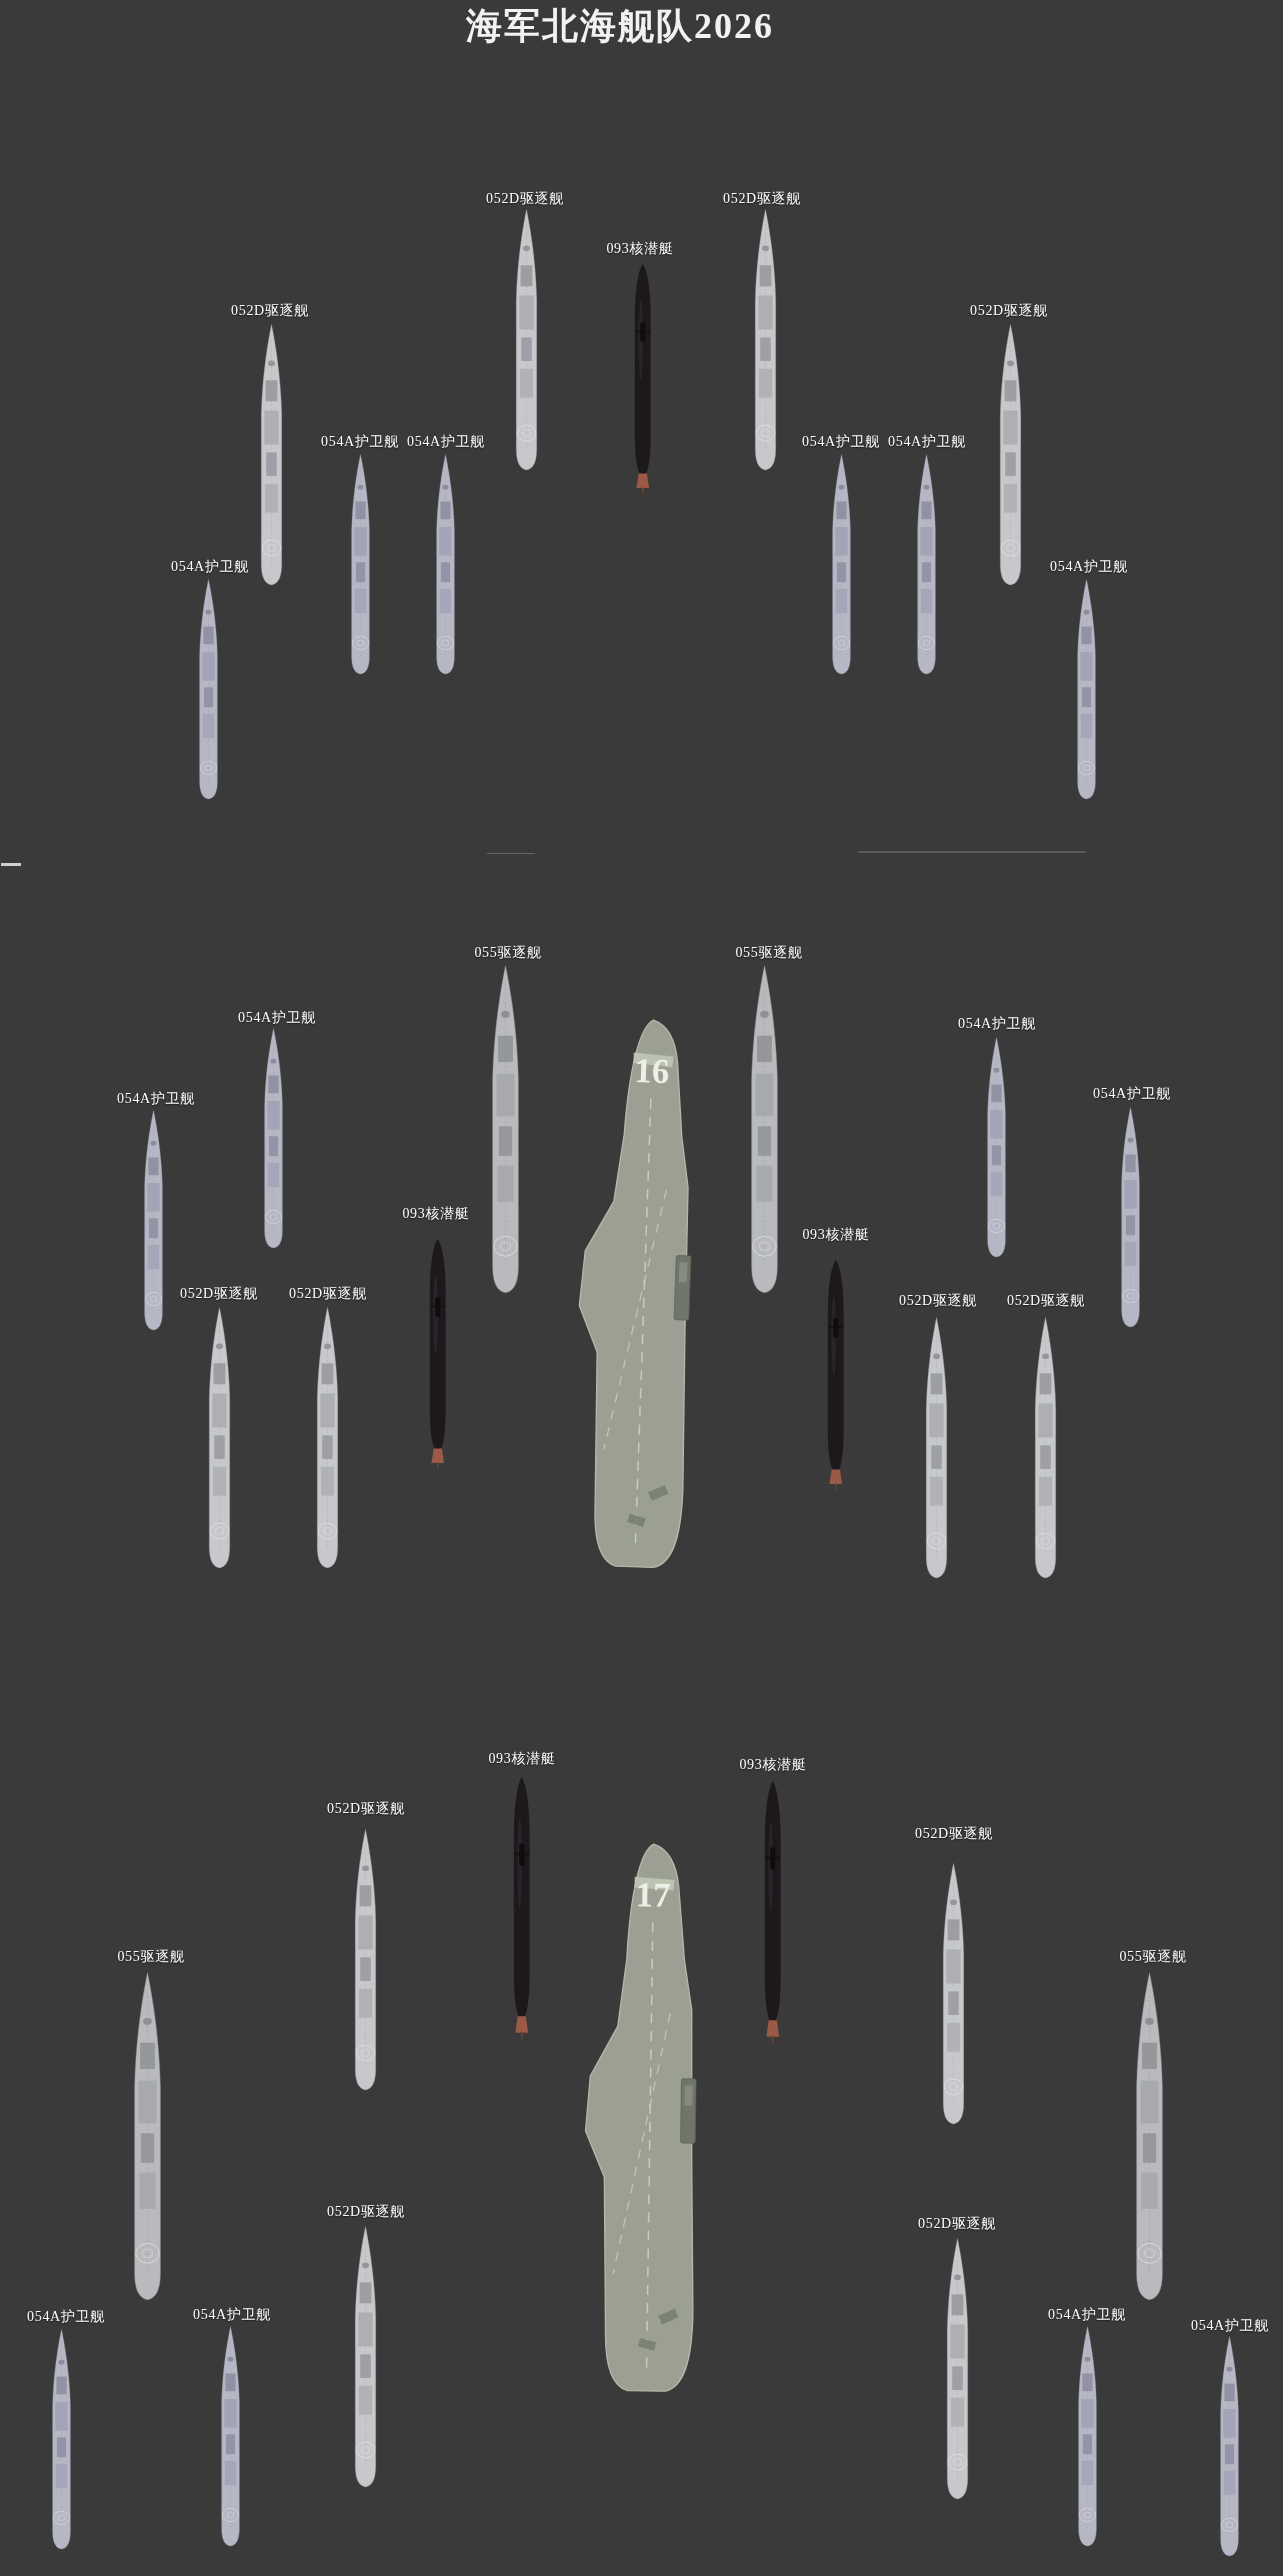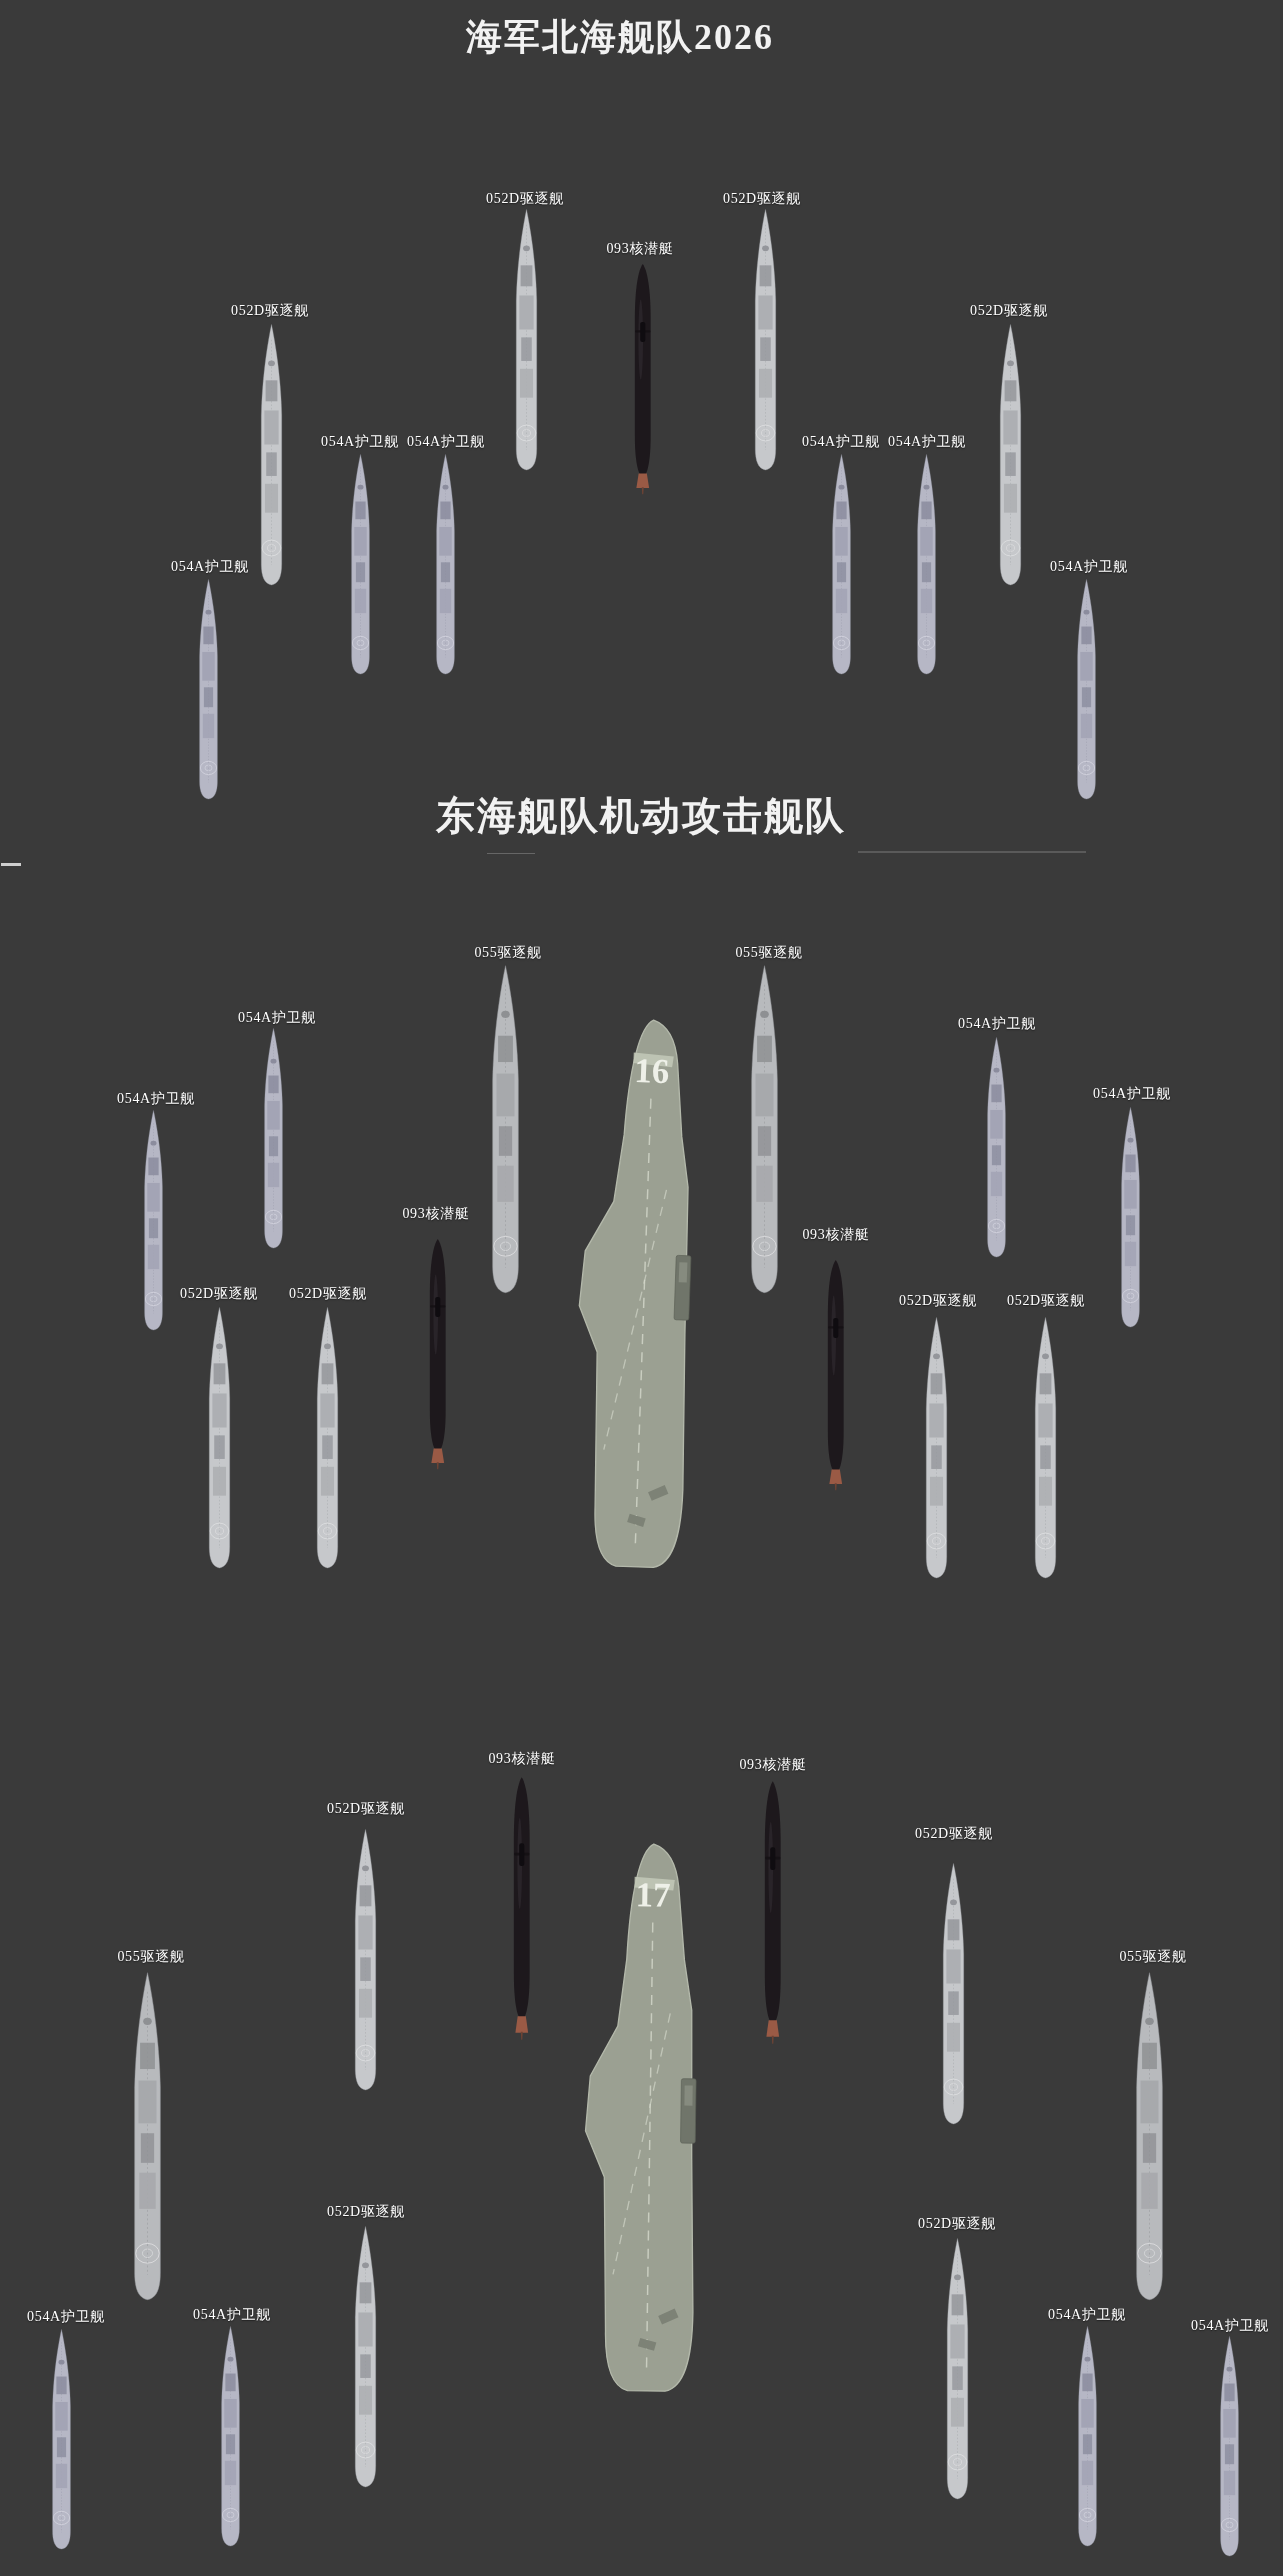--- a/index.html
+++ b/index.html
@@ -10,22 +10,21 @@
   .ship{position:absolute;}
   .ship svg{display:block;width:100%;height:100%;}
   .ship-label{position:absolute;color:#ffffff;font-size:14px;transform:translateX(-50%);
               white-space:nowrap;letter-spacing:0.7px;text-shadow:0 0.7px 1.3px rgba(0,0,0,.55);}
   .decor-seg{position:absolute;}
 </style>
 </head>
 <body>
 
 <div class="canvas">
-  <div class="fleet-title" style="left: 620px; top: 13px; font-size: 36px;">海军北海舰队2026</div>
-  <div class="fleet-title" style="left: 641px; top: 789px; font-size: 39px;">东海舰队机动攻击舰队</div>
+  <div class="fleet-title" style="left: 620px; top: 2px; font-size: 36px;">海军北海舰队2026</div>
   <div id="ships">
       <div class="ship" style="left: 511px; top: 209px; width: 31px; height: 262px;">
         <svg viewBox="0 0 100 1000" preserveAspectRatio="none">
     <path d="M50,2 C60,60 80,190 83,350 L83,915 C83,965 72,992 50,996 C28,992 17,965 17,915 L17,350 C20,190 40,60 50,2 Z" fill="#c6c8cb" stroke="#989ba0" stroke-width="1.2"></path>
     <line x1="50" y1="60" x2="50" y2="920" stroke="#7f8184" stroke-width="1.2" stroke-dasharray="6 7" opacity="0.7"></line>
     <circle cx="50" cy="150" r="11" fill="#94969b"></circle>
     <rect x="31" y="215" width="38" height="80" fill="#94969b" opacity="0.85"></rect>
     <rect x="27" y="330" width="46" height="130" fill="#adafb3"></rect>
     <rect x="33" y="490" width="34" height="90" fill="#94969b" opacity="0.8"></rect>
     <rect x="29" y="610" width="42" height="110" fill="#adafb3" opacity="0.9"></rect>

